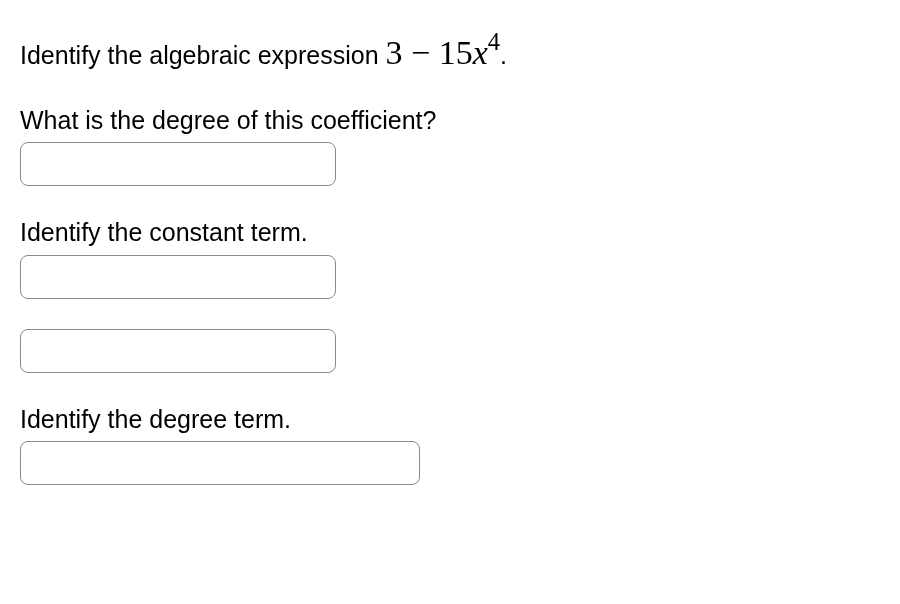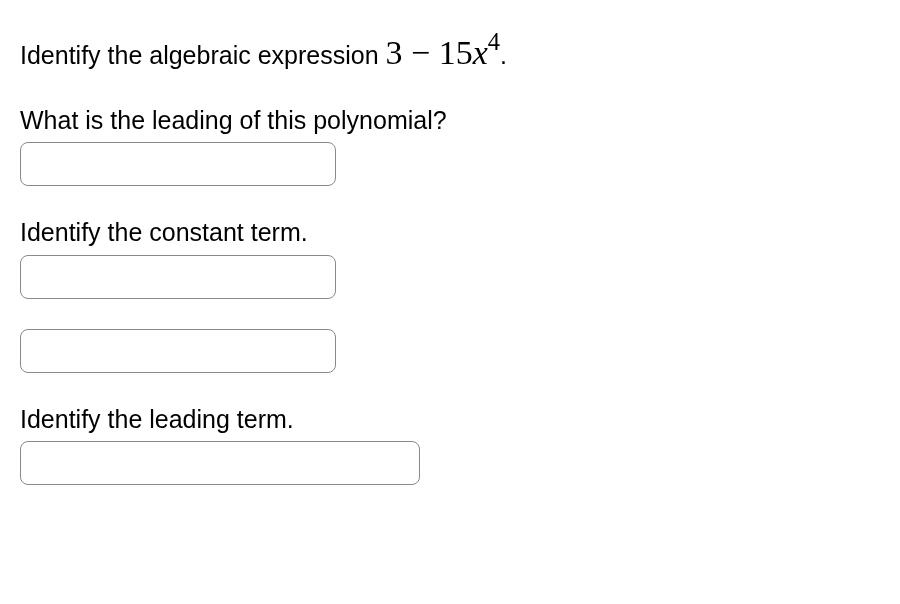--- a/index.html
+++ b/index.html
@@ -57,29 +57,29 @@
     .input-4 { width: 400px; }
   </style>
 </head>
 <body>
 
 <div class="intro-text">
   <span>Identify the algebraic expression </span><span class="math-expr"><span>3 − 15<span class="math-var">x</span></span><span class="math-sup">4</span></span><span>.</span>
 </div>
 
 <div class="question-block">
-  <label class="question-label">What is the leading of this polynomial?</label>
+  <label class="question-label">What is the degree of this coefficient?</label>
   <input type="text" class="answer-input input-1" value="" style="">
 </div>
 
 <div class="question-block">
   <label class="question-label">Identify the constant term.</label>
   <input type="text" class="answer-input input-2" value="" style="">
 </div>
 
 <div class="question-block">
   <input type="text" class="answer-input input-3" value="" style="">
 </div>
 
 <div class="question-block">
-  <label class="question-label">Identify the leading term.</label>
+  <label class="question-label">Identify the degree term.</label>
   <input type="text" class="answer-input input-4" value="" style="">
 </div>
 
 </body></html>

